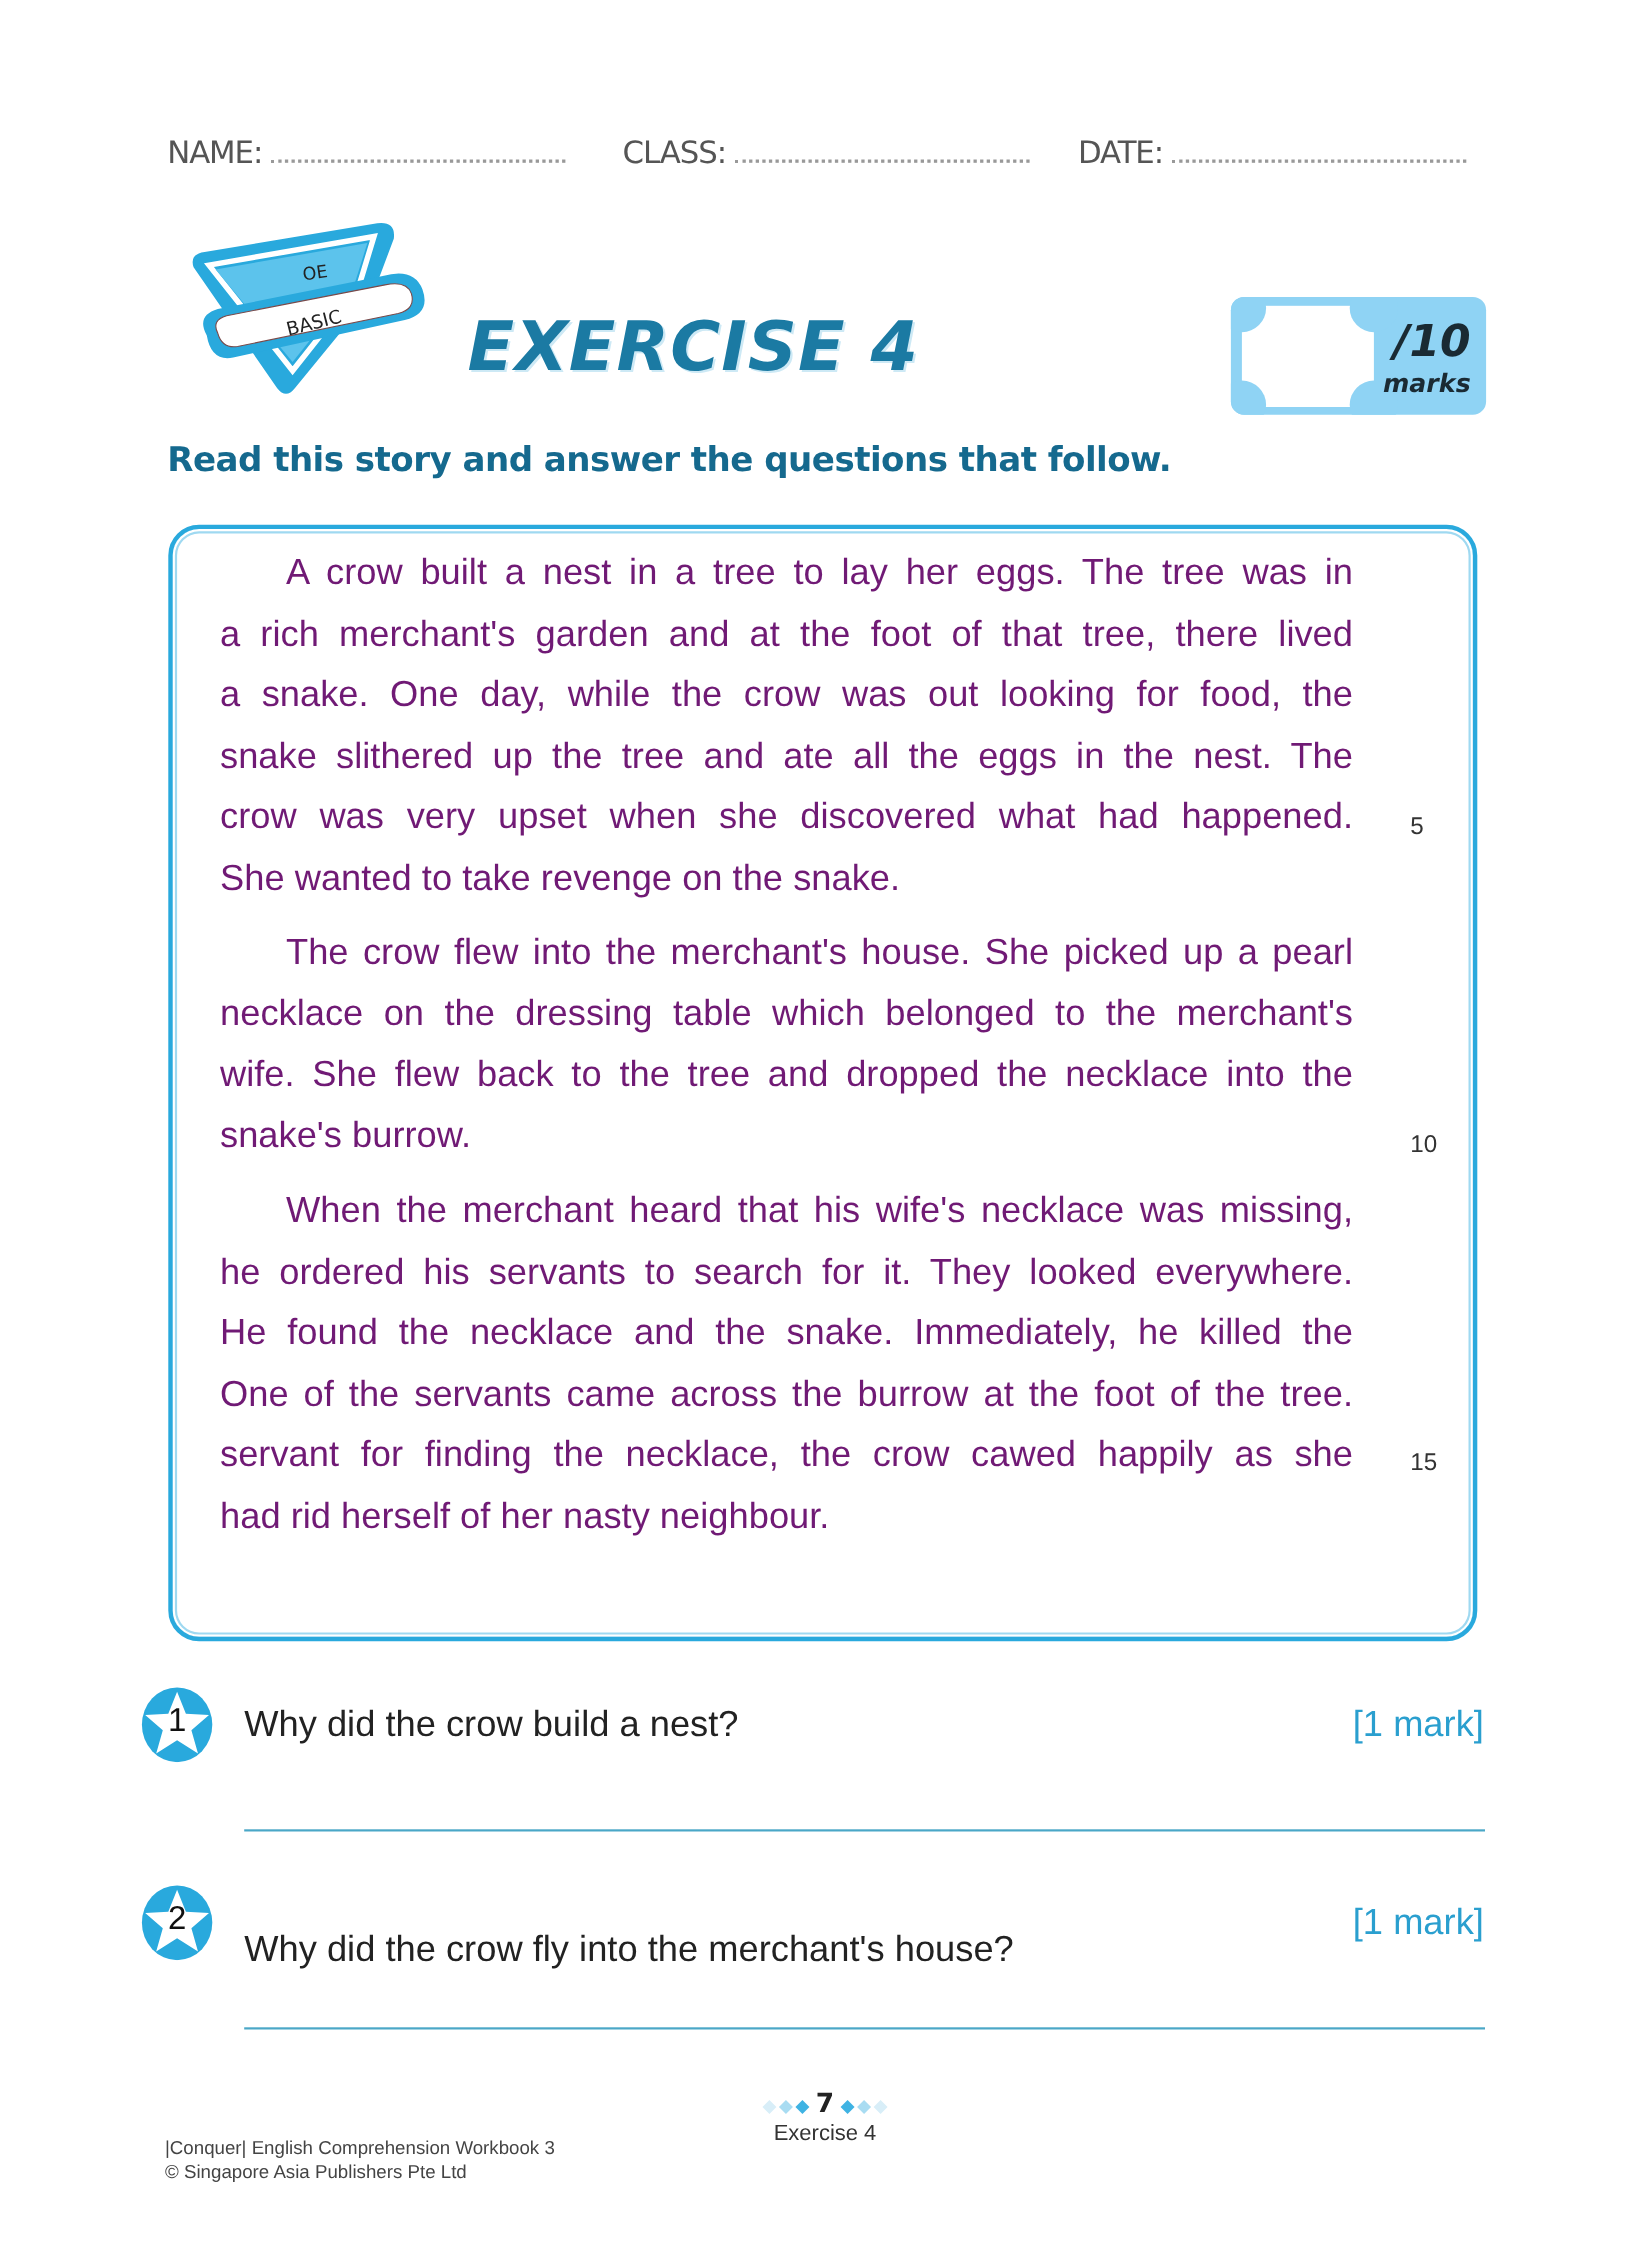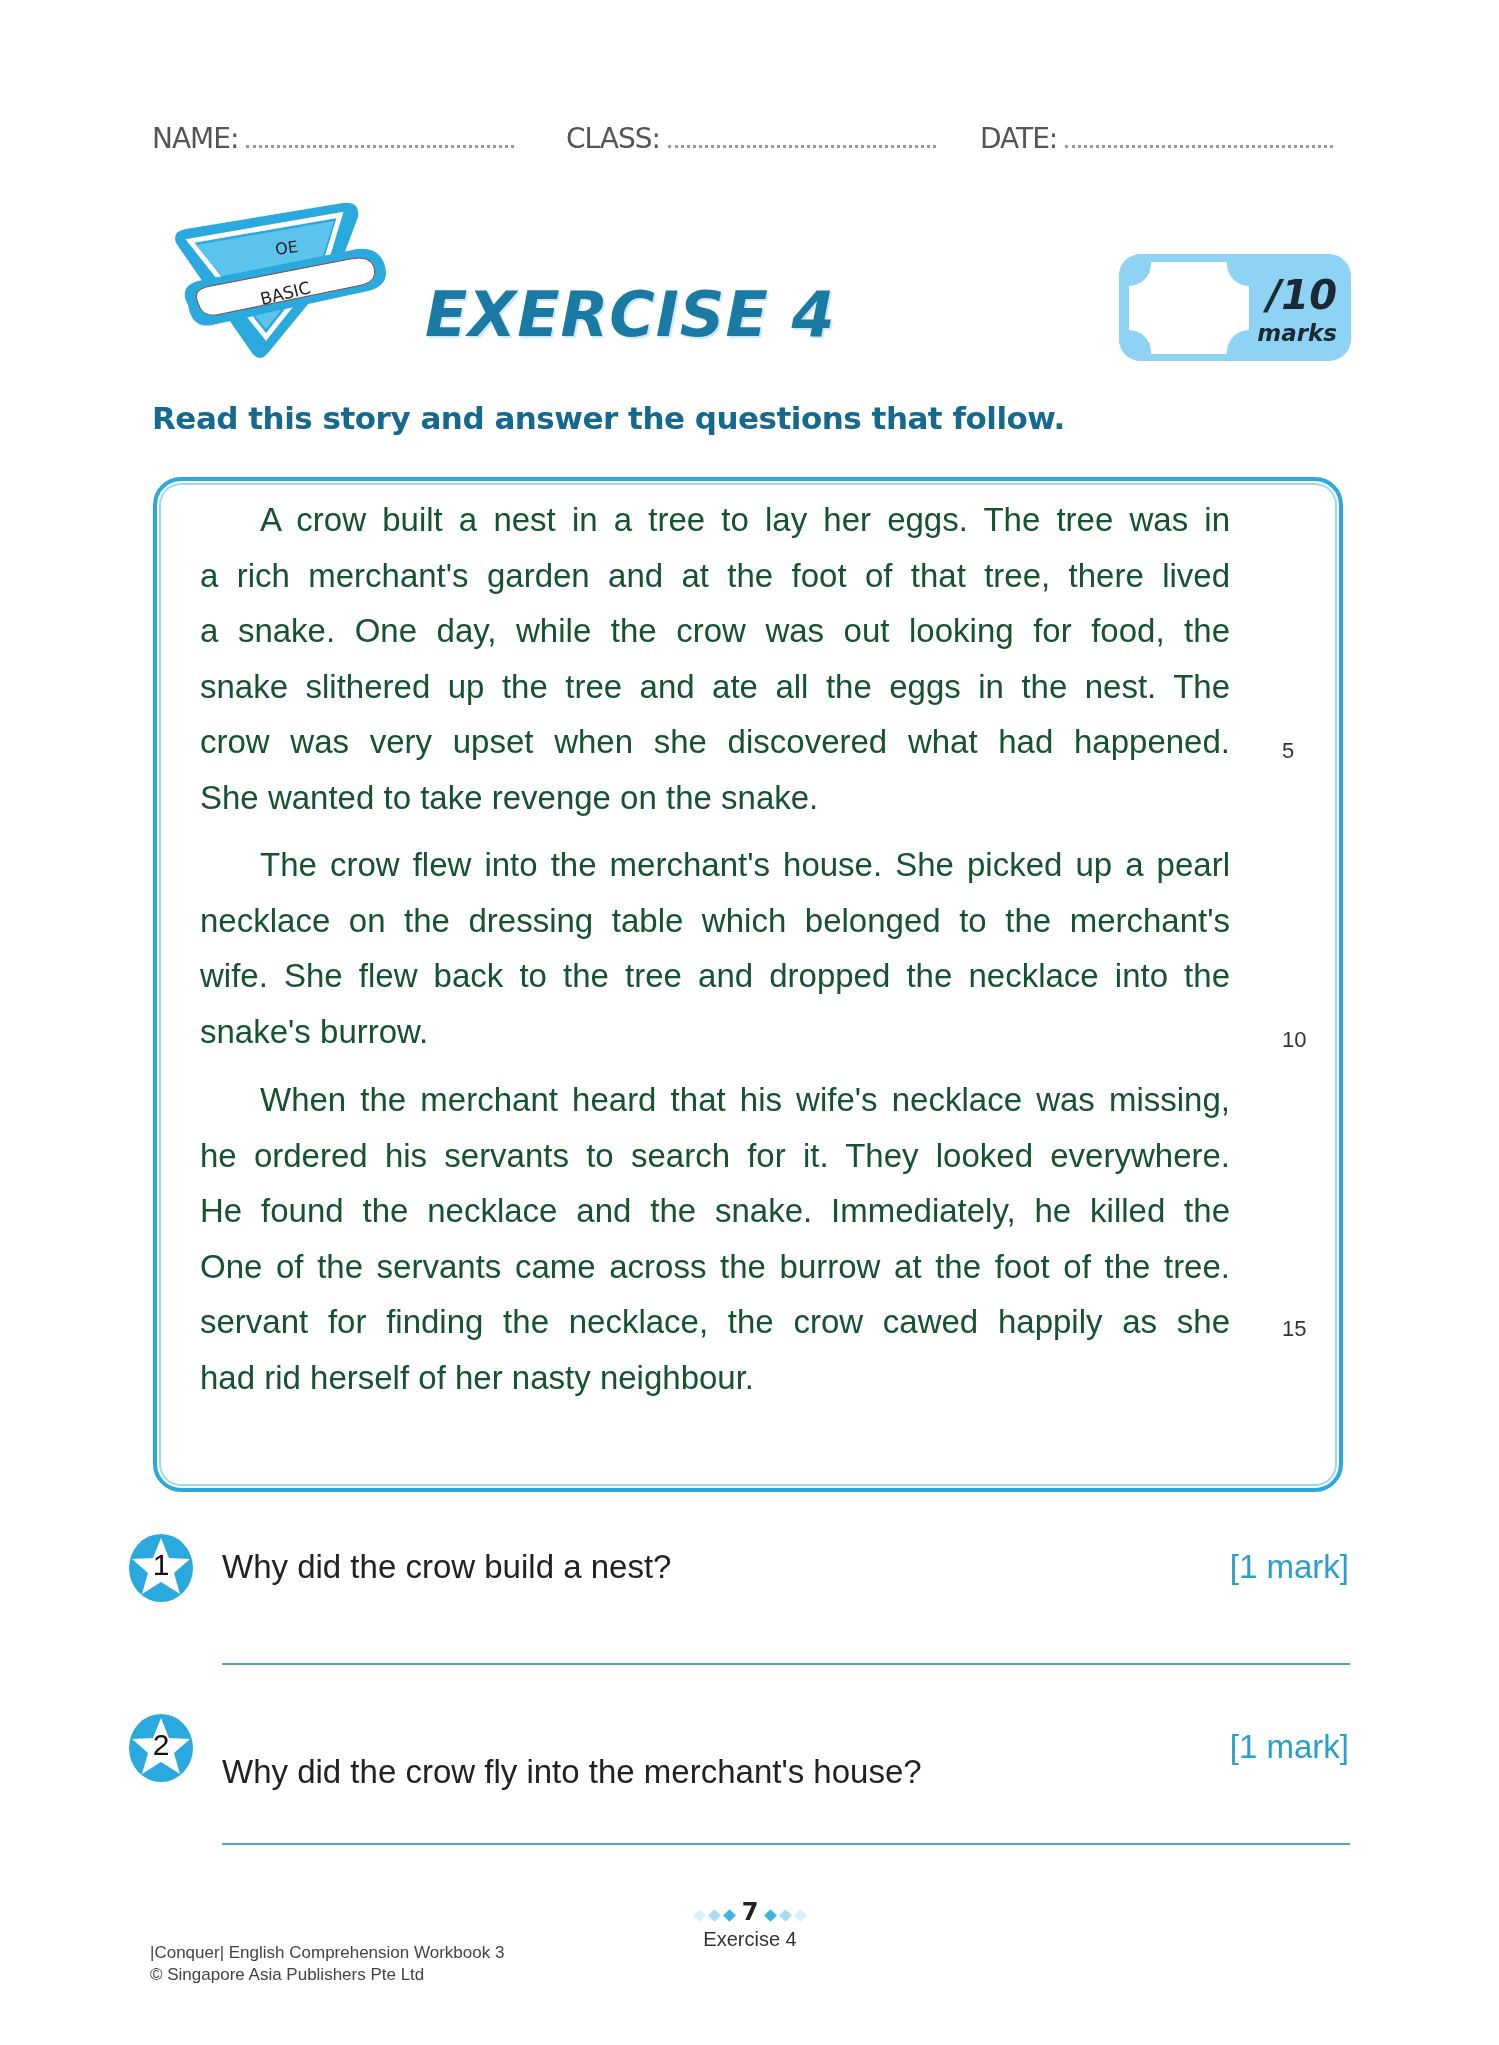--- a/index.html
+++ b/index.html
@@ -8,31 +8,31 @@
     
     .field { position: absolute; top: 122px; font-family: "DejaVu Sans", sans-serif; font-size: 28px; color: #555; letter-spacing: -1px; white-space: nowrap; }
     .field .dots { display: inline-block; border-bottom: 3px dotted #999; vertical-align: baseline; height: 6px; margin-left: 8px; }
 
     
     .badge { position: absolute; left: 168px; top: 195px; width: 230px; height: 170px; }
 
     .exercise-title { position: absolute; left: 425px; top: 278px; font-family: "DejaVu Sans", sans-serif; font-weight: bold; font-style: italic; font-size: 62px; color: #1b7aa3; letter-spacing: 1px; text-shadow: 2px 2px 0 #cde9f5; }
 
     
-    .marks-box { position: absolute; left: 1119px; top: 254px; width: 232px; height: 107px; background: #8fd3f4; border-radius: 22px; overflow: hidden; }
+    .marks-box { position: absolute; left: 1119px; top: 270px; width: 232px; height: 107px; background: #8fd3f4; border-radius: 12px; overflow: hidden; }
     .marks-box .blank { position: absolute; left: 10px; top: 8px; width: 120px; height: 92px; background: #fff; }
     .marks-box .c { position: absolute; width: 44px; height: 44px; border-radius: 50%; background: #8fd3f4; }
     .marks-total { position: absolute; right: 14px; top: 18px; font-family: "DejaVu Sans", sans-serif; font-weight: bold; font-style: italic; font-size: 40px; color: #1a2a33; }
     .marks-label { position: absolute; right: 14px; top: 66px; font-family: "DejaVu Sans", sans-serif; font-weight: bold; font-style: italic; font-size: 23px; color: #1a2a33; }
 
     .instruction { position: absolute; left: 152px; top: 400px; font-family: "DejaVu Sans", sans-serif; font-weight: bold; font-size: 31px; color: #15698e; letter-spacing: -0.5px; }
 
     
     .story-box { position: absolute; left: 153px; top: 477px; width: 1190px; height: 1015px; border: 4px solid #29a9dd; border-radius: 28px; box-shadow: inset 0 0 0 2px #ffffff, inset 0 0 0 4px #9fd9f1; box-sizing: border-box; }
-    .para { position: absolute; left: 200px; width: 1030px; font-family: "Liberation Sans", sans-serif; font-size: 33px; line-height: 55.5px; color: #14532d; text-align: justify; }
+    .para { position: absolute; left: 200px; width: 1030px; font-family: "Liberation Sans", sans-serif; font-size: 33px; line-height: 55.5px; color: #701a75; text-align: justify; }
     .line { display: block; height: 55.5px; white-space: nowrap; text-align-last: justify; text-align: justify; }
     .line.last { text-align-last: left; }
     .line.indent { padding-left: 60px; }
     .line-num { position: absolute; left: 1282px; font-family: "Liberation Sans", sans-serif; font-size: 22px; color: #333; }
 
     
     .q-star { position: absolute; left: 126px; width: 70px; height: 70px; }
     .q-num { position: absolute; left: 126px; width: 70px; text-align: center; font-family: "Liberation Sans", sans-serif; font-size: 30px; color: #111; }
     .q-text { position: absolute; left: 222px; font-family: "Liberation Sans", sans-serif; font-size: 33px; color: #222; }
     .q-mark { position: absolute; right: 150px; font-family: "Liberation Sans", sans-serif; font-size: 33px; color: #2a9fcf; }

